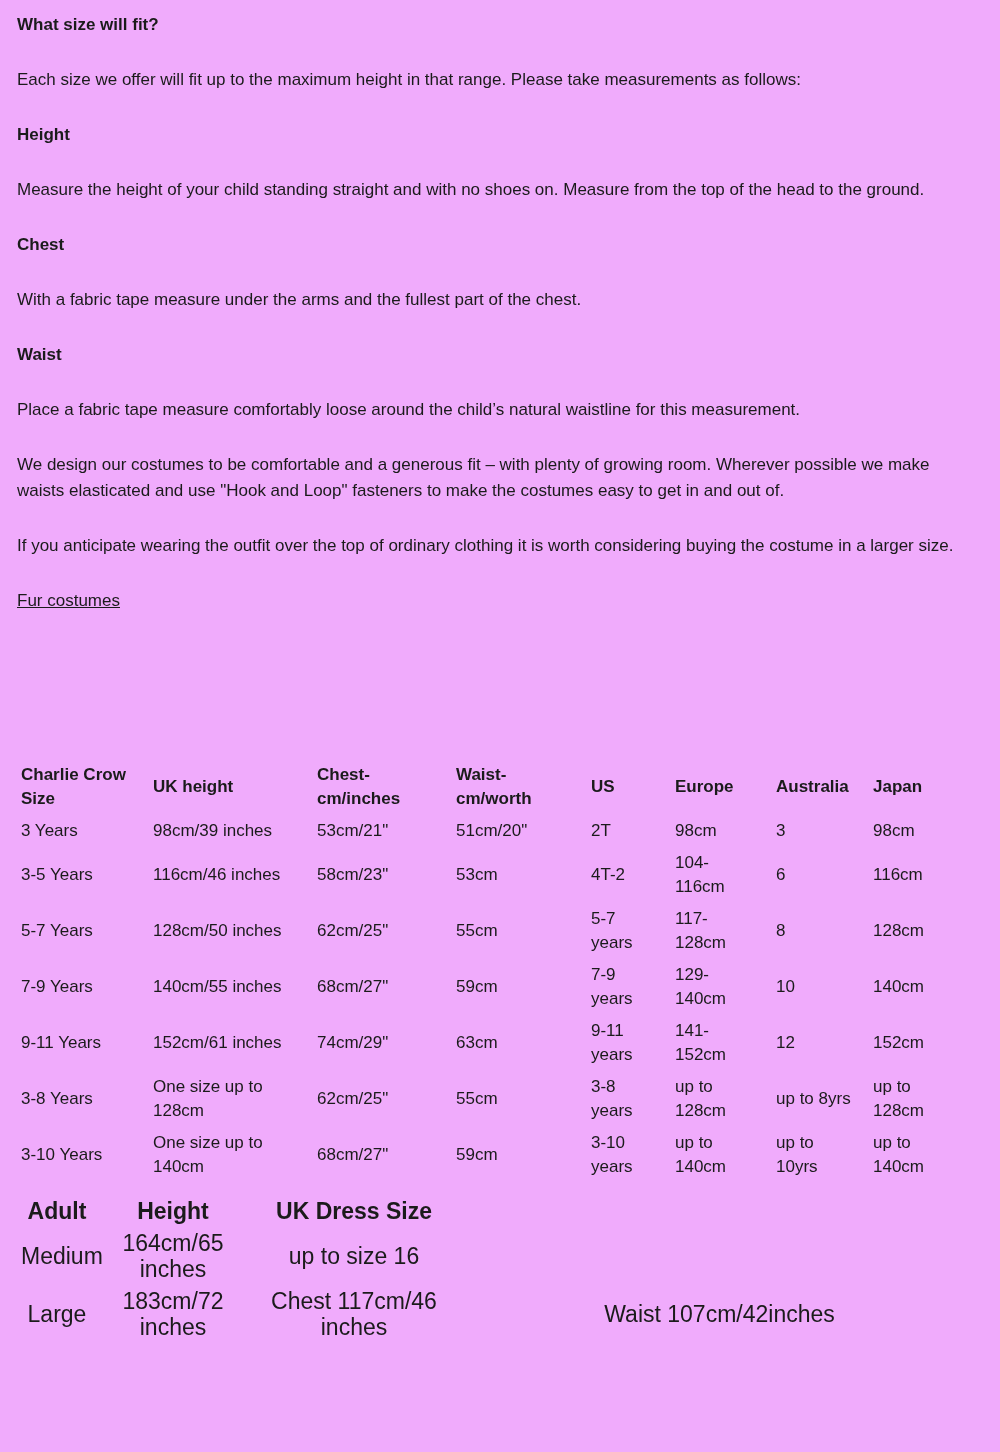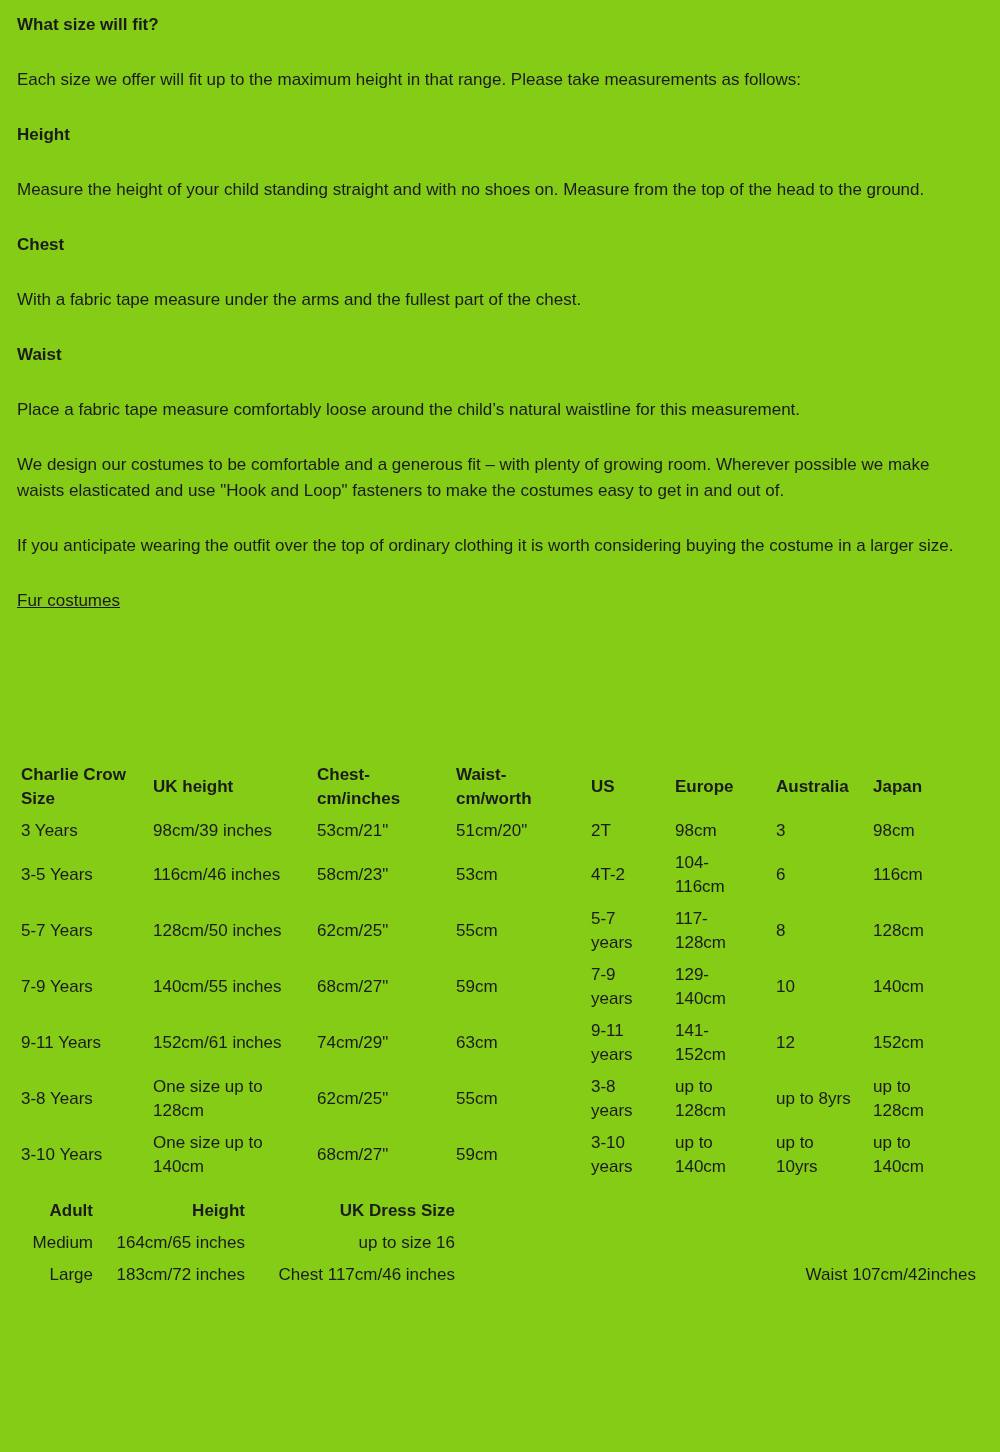--- a/index.html
+++ b/index.html
@@ -14,21 +14,21 @@
     font-family: "Liberation Sans", sans-serif;
     font-size: 17px;
     line-height: 26px;
     overflow: hidden;
   }
   .page {
     box-sizing: border-box;
     width: 1000px;
     height: 1452px;
     padding: 12px 20px 0 17px;
-    background: #84cc16;
+    background: #f0abfc;
   }
   h1, h2 {
     font-size: 17px;
     line-height: 26px;
     font-weight: 700;
     margin: 0 0 29px 0;
   }
   h2.underlined {
     text-decoration: underline;
     font-weight: 400;
@@ -60,24 +60,24 @@
     font-weight: 700;
   }
   table.adult-table {
     border-collapse: collapse;
     table-layout: fixed;
     width: 963px;
     margin-top: 12px;
   }
   table.adult-table th,
   table.adult-table td {
-    text-align: right;
+    text-align: center;
     vertical-align: middle;
     padding: 3px 4px;
-    font-size: 17px;
+    font-size: 23px;
     line-height: 26px;
     white-space: pre-line;
     font-weight: 400;
   }
   table.adult-table th {
     font-weight: 700;
   }
 </style>
 </head>
 <body>

